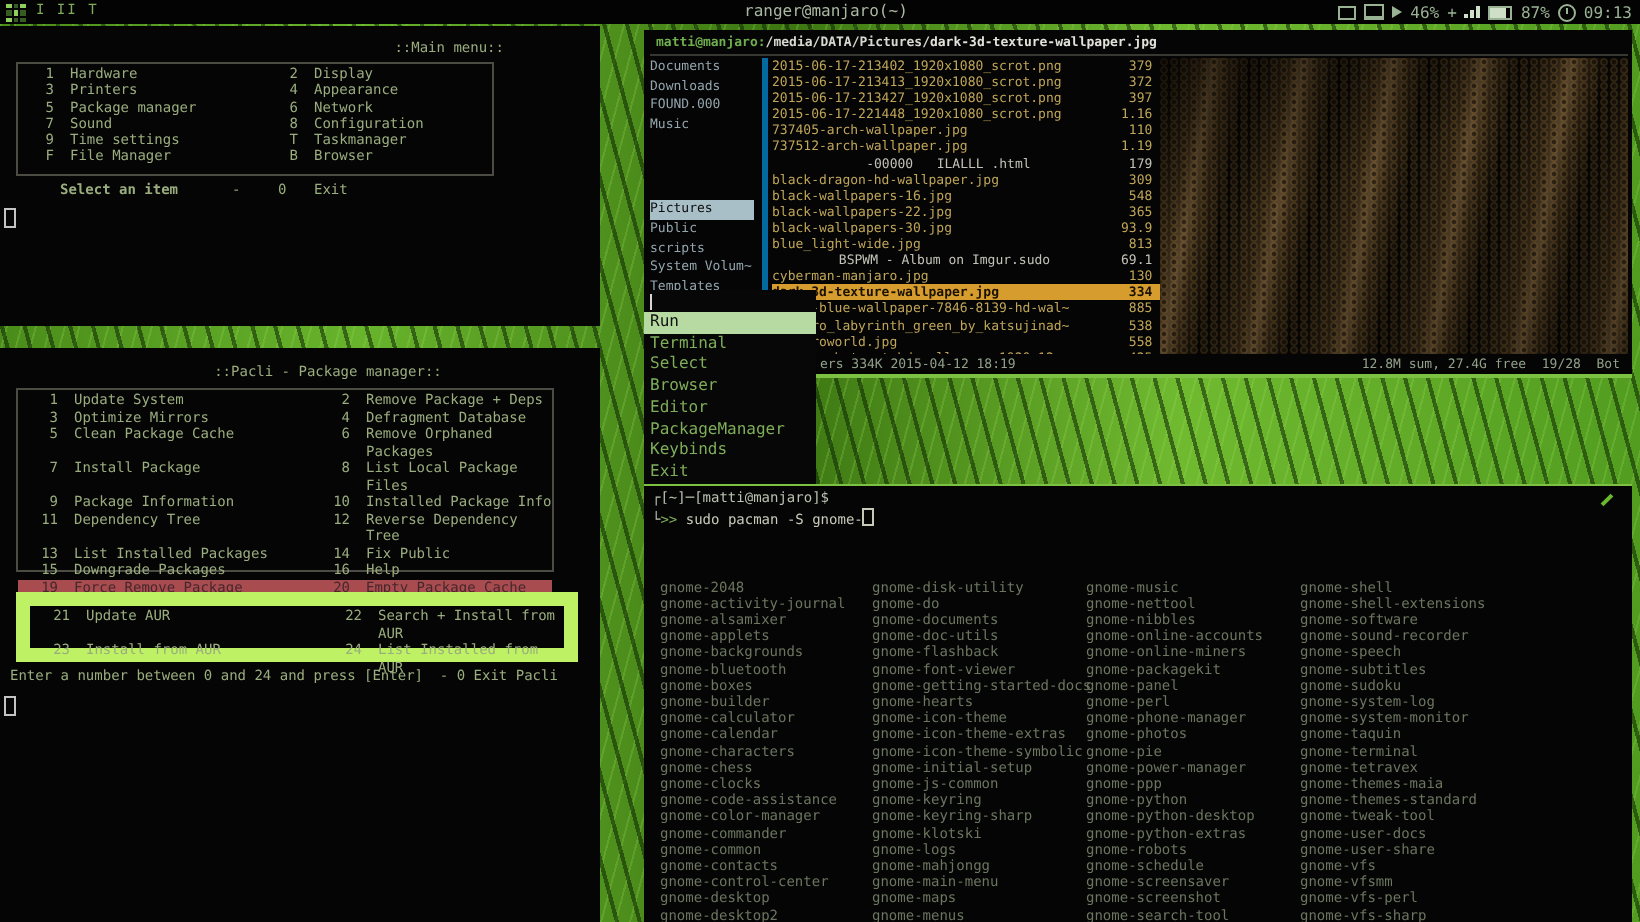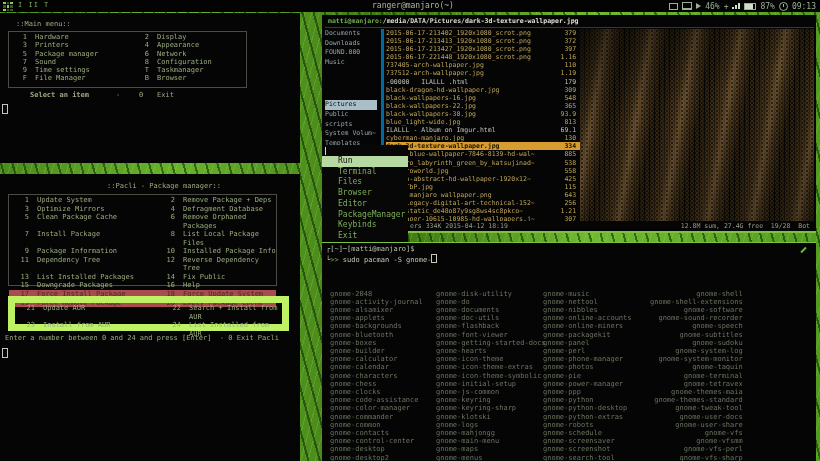--- a/index.html
+++ b/index.html
@@ -28,84 +28,84 @@
   
   .wallpaper{position:absolute;left:0;top:12px;width:820px;height:449px;
     background:
       repeating-linear-gradient(75deg, rgba(12,36,2,.55) 0 2px, transparent 2px 11px),
       repeating-linear-gradient(105deg, rgba(160,225,95,.22) 0 1px, transparent 1px 7px),
       linear-gradient(90deg,#4a8c1a,#68b42c 22%,#3c7612 48%,#70ba30 72%,#529c20);}
   
   .win{position:absolute;background:#050505;}
   
   #win-mainmenu{left:0;top:13px;width:300px;height:150px;color:#9aad7e;font-size:7px;}
-  .mm-title{position:absolute;left:0;top:7px;width:252px;text-align:left;margin-left:16px;}
+  .mm-title{position:absolute;left:0;top:7px;width:252px;text-align:right;}
   .mm-box{position:absolute;left:8px;top:18px;width:237px;height:53px;border:1px solid #4c4c44;padding:1px 0;}
   .mrow{display:grid;grid-template-columns:26px 96px 26px auto;line-height:8.3px;}
   .mrow .k{text-align:right;padding-right:8px;}
   .mm-sel{position:absolute;left:30px;top:78px;font-weight:bold;}
   .mm-dash{position:absolute;left:116px;top:78px;}
   .mm-exitk{position:absolute;left:139px;top:78px;}
   .mm-exitl{position:absolute;left:157px;top:78px;}
   .cursorbox{position:absolute;width:4px;height:8px;border:1px solid #c4c4c4;}
   
   #win-pacli{left:0;top:174px;width:300px;height:287px;color:#9aad7e;font-size:7px;}
   .pc-title{position:absolute;left:0;top:8px;width:290px;text-align:center;margin-left:19px;}
   .pc-box1{position:absolute;left:8px;top:20px;width:267px;height:88px;border:1px solid #4c4c44;padding:1px 0;}
   .pc-box2{position:absolute;left:8px;top:122px;width:267px;height:19px;border:7px solid #bef264;padding:1px 0;}
   .prow{display:grid;grid-template-columns:28px 118px 28px auto;line-height:8.55px;}
   .prow .k{text-align:right;padding-right:8px;}
   .prow.red{background:#a84c50;color:#46272b;}
   .pc-footer{position:absolute;left:5px;top:160px;white-space:pre;}
   
-  #win-ranger{left:322px;top:15px;width:494px;height:216px;font-size:6.5px;box-shadow:0 2px 0 #7dc143;}
+  #win-ranger{left:322px;top:15px;width:494px;height:172px;font-size:6.5px;box-shadow:0 2px 0 #7dc143;}
   .rg-path{position:absolute;left:6px;top:2px;white-space:pre;font-weight:bold;}
   .rg-host{color:#6fae4d;}
   .rg-dir{color:#d8d8d0;}
   .rg-file{color:#e2e2da;}
   .rg-panes{position:absolute;left:3px;top:12px;right:2px;bottom:10px;border-top:1px solid #383832;}
   .rg-dirs{position:absolute;left:3px;top:14px;width:52px;bottom:10px;line-height:9.6px;color:#93a5ad;overflow:hidden;}
   .drow{white-space:pre;overflow:hidden;}
   .drow.dirsel{background:#a9bfc7;color:#0c0c0c;margin-top:33px;}
   .drow.file{color:#b9b9b0;}
   .rg-files{position:absolute;left:59px;top:14px;width:198px;bottom:10px;line-height:8.1px;
             border-left:3px solid #0369a1;padding-left:2px;overflow:hidden;}
   .frow{display:flex;white-space:pre;}
   .frow .fn{flex:1;overflow:hidden;}
   .frow .fs{margin-left:2px;}
   .frow.img{color:#bfa558;}
-  .frow.html{color:#c2c2b8;}
+  .frow.html{color:#c2c2b8;text-align:center;}
   .frow.sel{background:#d79c2e;color:#1a1200;font-weight:bold;}
   .rg-preview{position:absolute;left:258px;top:14px;right:2px;bottom:10px;
     background:
       radial-gradient(circle at 2px 2px, rgba(0,0,0,.55) .8px, transparent 1.4px),
       radial-gradient(circle at 2px 2px, rgba(170,128,60,.25) 1.7px, transparent 2.3px),
       repeating-linear-gradient(100deg,#050403 0,#0b0906 8px,#2c2113 20px,#58452c 27px,#2c2113 34px,#050403 44px);
     background-size:5px 4px,5px 4px,auto;}
   .rg-preview:after{content:"";position:absolute;inset:0;
     background:linear-gradient(160deg,rgba(0,0,0,.5),rgba(0,0,0,0) 40%,rgba(0,0,0,.25));}
   .rg-status{position:absolute;left:0;right:2px;bottom:1px;height:8px;color:#90a089;}
   .rg-st-left{position:absolute;left:88px;top:0;white-space:pre;}
   .rg-st-right{position:absolute;right:4px;top:0;white-space:pre;}
   
   #launcher{position:absolute;left:322px;top:145px;width:86px;height:97px;background:#070707;
             font-size:8px;color:#7fae5a;z-index:6;}
   .ln-input{height:11px;position:relative;}
   .ln-caret{position:absolute;left:3px;top:2px;width:1px;height:8px;background:#d6d6d6;}
-  .ln-item{line-height:10.7px;padding-left:16px;white-space:pre;}
+  .ln-item{line-height:10.7px;padding-left:3px;white-space:pre;}
   .ln-item.sel{background:#b7d9a2;color:#101010;}
   
   #win-term{left:322px;top:242px;width:494px;height:219px;font-size:7px;border-top:1px solid #7dc143;}
   .t-line1{position:absolute;left:4px;top:2px;color:#b9c2b0;white-space:pre;}
   .t-line2{position:absolute;left:4px;top:10.5px;white-space:pre;color:#b9c2b0;}
   .t-arrows{color:#7fae5a;}
   .t-cmd{color:#c9c9ba;}
   .t-caret{display:inline-block;width:4px;height:7px;border:1px solid #c9c9ba;vertical-align:-1px;}
   .t-col{position:absolute;top:22px;line-height:8.2px;color:#6b755f;white-space:pre;}
-  #tc1{left:8px;} #tc2{left:114px;} #tc3{left:221px;} #tc4{left:328px;text-align:right;}
+  #tc1{left:8px;} #tc2{left:114px;} #tc3{left:221px;} #tc4{left:328px;}
   .scroll-ind{position:absolute;right:9px;top:6px;width:7px;height:2px;background:#6ab82e;
               transform:rotate(-45deg);}
 </style>
 </head>
 <body>
 
 <div id="screen">
 
   <div class="wallpaper"></div>
 
@@ -247,26 +247,20 @@
           <span class="l">Fix Public</span>
         </div>
 
         <div class="prow">
           <span class="k">15</span>
           <span class="l">Downgrade Packages</span>
           <span class="k">16</span>
           <span class="l">Help</span>
         </div>
 
-        <div class="prow red">
-          <span class="k">17</span>
-          <span class="l">Force Install Package</span>
-          <span class="k">18</span>
-          <span class="l">Force Update System</span>
-        </div>
 
         <div class="prow red">
           <span class="k">19</span>
           <span class="l">Force Remove Package</span>
           <span class="k">20</span>
           <span class="l">Empty Package Cache</span>
         </div>
       </div>
     <div class="pc-box2">
 
@@ -371,21 +365,21 @@
           <span class="fn">black-wallpapers-30.jpg</span>
           <span class="fs">93.9 K</span>
         </div>
 
         <div class="frow img">
           <span class="fn">blue_light-wide.jpg</span>
           <span class="fs">813 K</span>
         </div>
 
         <div class="frow html">
-          <span class="fn">ILALLL - Album on Imgur.html</span>
+          <span class="fn">BSPWM - Album on Imgur.sudo</span>
           <span class="fs">69.1 K</span>
         </div>
 
         <div class="frow img">
           <span class="fn">cyberman-manjaro.jpg</span>
           <span class="fs">130 K</span>
         </div>
 
         <div class="frow sel">
           <span class="fn">dark-3d-texture-wallpaper.jpg</span>
@@ -447,21 +441,21 @@
   <div id="launcher">
     <div class="ln-input">
       <span class="ln-caret"></span>
     </div>
     <div>
 
         <div class="ln-item sel">Run</div>
 
         <div class="ln-item">Terminal</div>
 
-        <div class="ln-item">Files</div>
+        <div class="ln-item">Select</div>
 
         <div class="ln-item">Browser</div>
 
         <div class="ln-item">Editor</div>
 
         <div class="ln-item">PackageManager</div>
 
         <div class="ln-item">Keybinds</div>
 
         <div class="ln-item">Exit</div>

